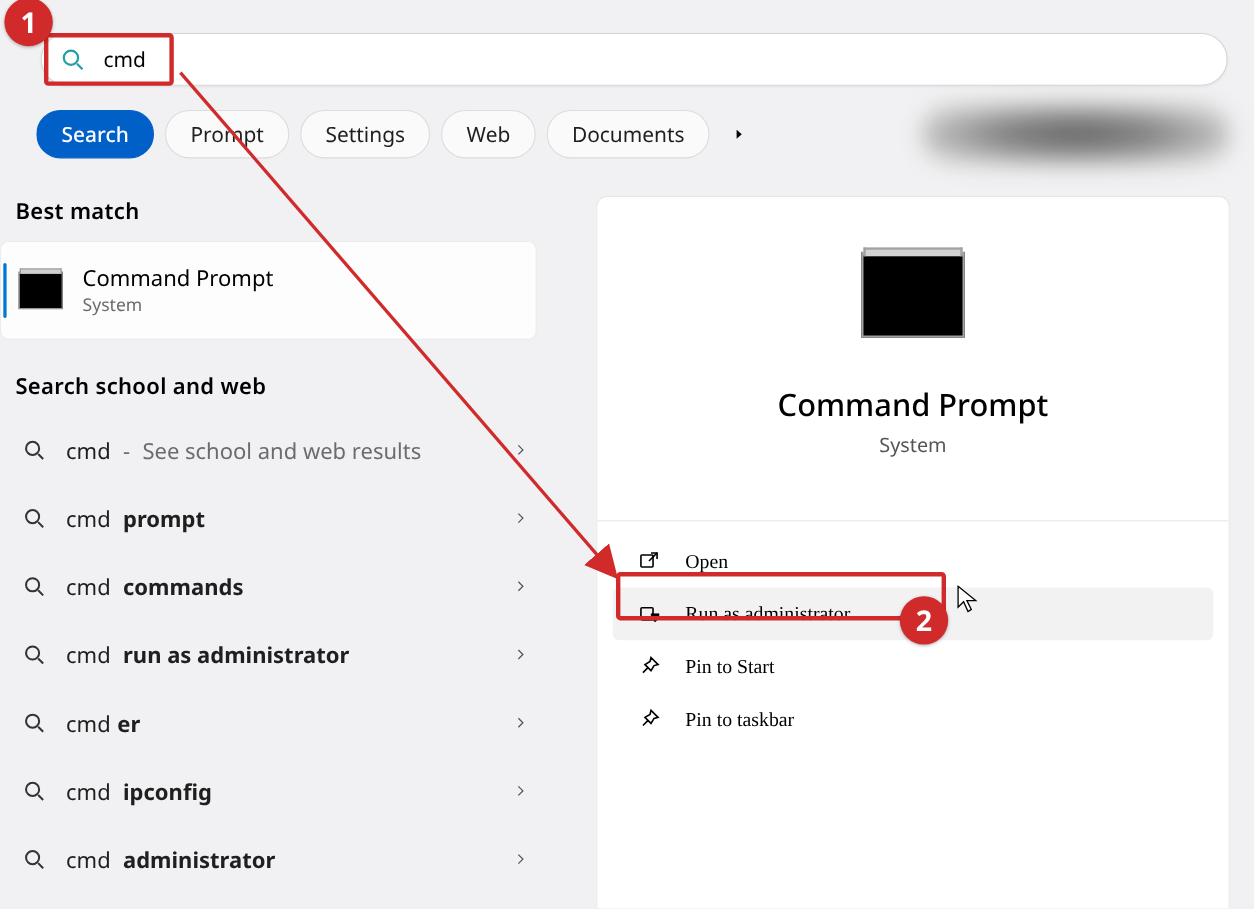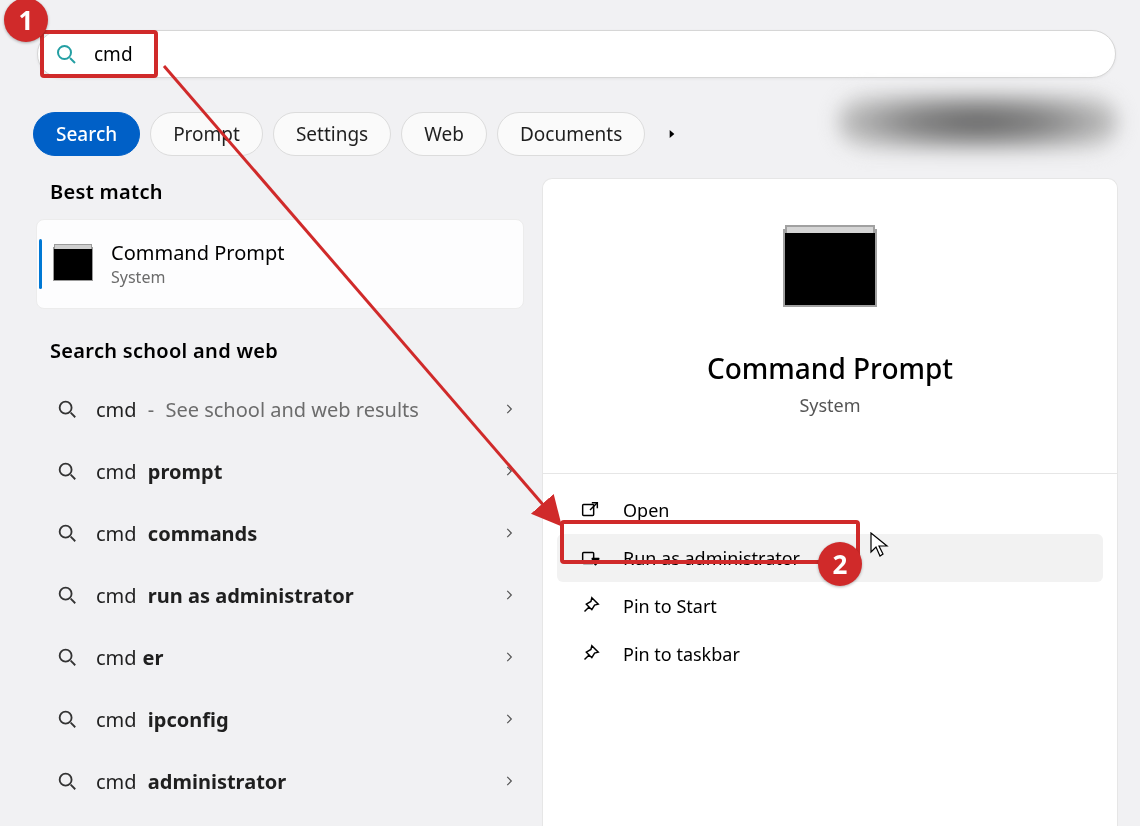--- a/index.html
+++ b/index.html
@@ -23,21 +23,21 @@
       display: flex; align-items: center;
       padding: 0 10px 0 16px;
       box-shadow: 0 1px 3px rgba(0,0,0,.06);
     }
     .search-bar .mag { width: 24px; height: 24px; margin-right: 16px; flex: none; }
     .search-bar .search-text { font-size: 19px; color: #000; }
 
     
     .filters {
       position: absolute;
-      top: 110px; left: 33px; right: 22px;
+      top: 98px; left: 33px; right: 22px;
       height: 48px;
       display: flex; align-items: center; gap: 10px;
       overflow: hidden;
     }
     .pill {
       display: inline-flex; align-items: center;
       height: 44px; padding: 0 22px 0 22px;
       border-radius: 22px; font-size: 19px;
       background: #fafafa; border: 1px solid #dcdcdc; color:#1f1f1f;
       cursor: pointer; white-space: nowrap;
@@ -46,21 +46,20 @@
     .scroll-caret {
       width: 14px; height: 14px; margin-left: 10px;
       display: inline-flex;
     }
 
     
     .left-col {
       position: absolute;
       top: 178px; left: 0; bottom: 0;
       width: 540px;
-      padding-left: 36px;
     }
     .right-col {
       position: absolute;
       top: 178px; right: 22px; bottom: 0;
       width: 576px;
       background: #fff;
       border-top-left-radius: 10px; border-top-right-radius: 10px;
       border: 1px solid #e6e6e6; border-bottom: none;
       padding: 50px 0 0 0;
     }
@@ -121,21 +120,21 @@
     .big-icon::before {
       content:""; position:absolute; left:0; right:0; top:-6px; height:6px;
       background:#d5d5d5; border:2px solid #a1a1a1; border-bottom:none;
     }
     .title-lg { font-size: 28px; text-align:center; margin-top: 42px; font-weight:500;}
     .sub-lg   { font-size: 18px; text-align:center; color:#555; margin-top: 6px; }
 
     .actions {
       margin-top: 56px;
       border-top: 1px solid #e6e6e6;
-      display: flex; flex-direction: column;
+      display: flex; flex-direction: column; font-family: Liberation Serif, serif;
     }
     .action {
       display:flex; align-items:center; gap: 22px;
       height: 48px; padding: 0 22px;
       font-size: 18px; cursor:pointer;
       border-radius: 6px; margin: 0 14px;
     }
     .actions .spacer-top { height: 12px; }
     .action .ic { width: 22px; height: 22px; display:inline-flex; align-items:center; justify-content:center; }
     .action.hover { background:#f2f2f2; }

